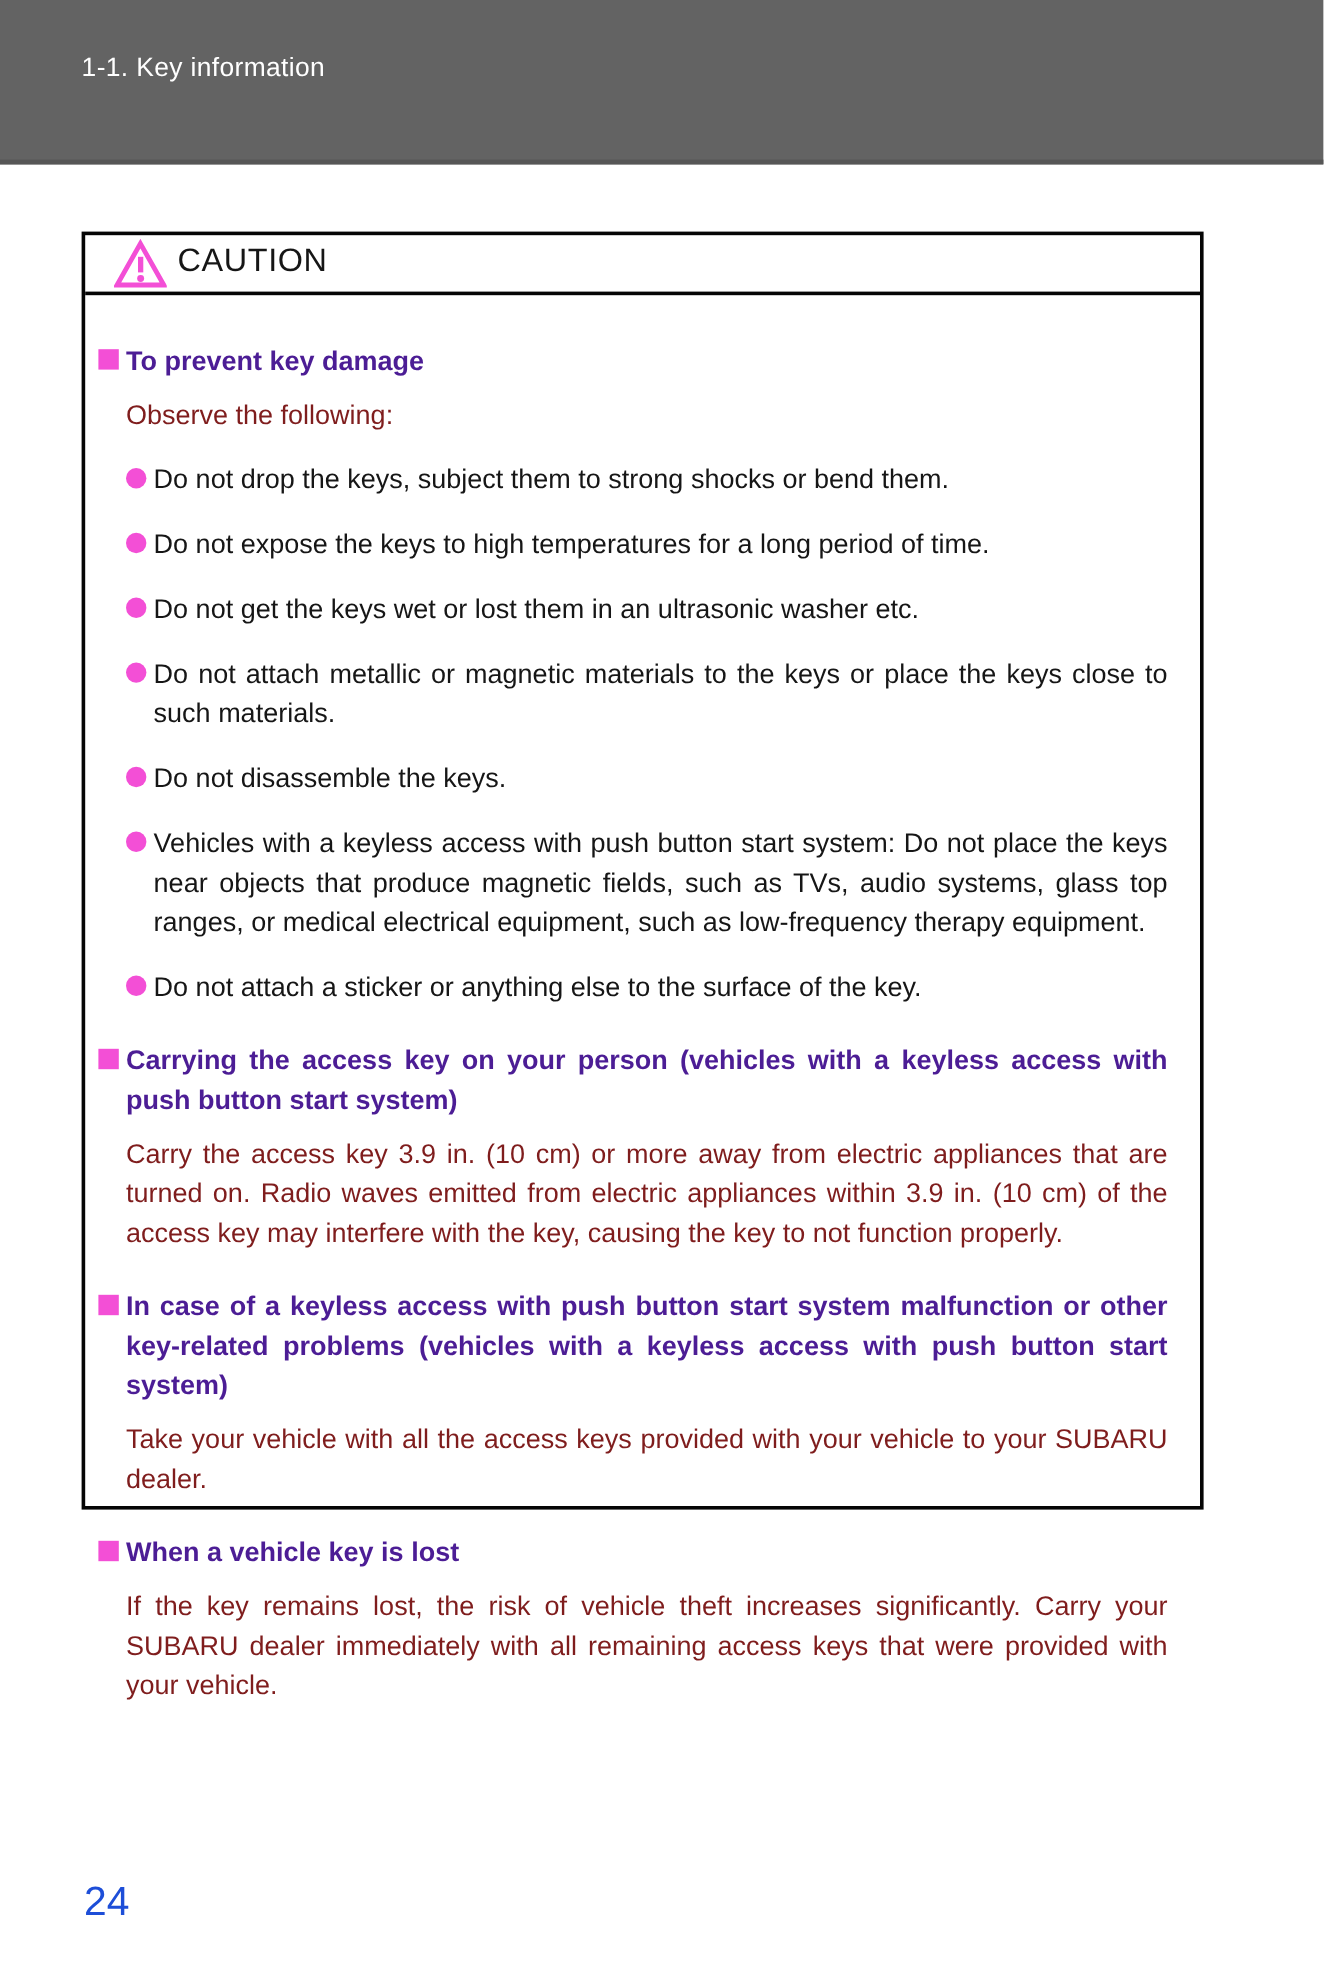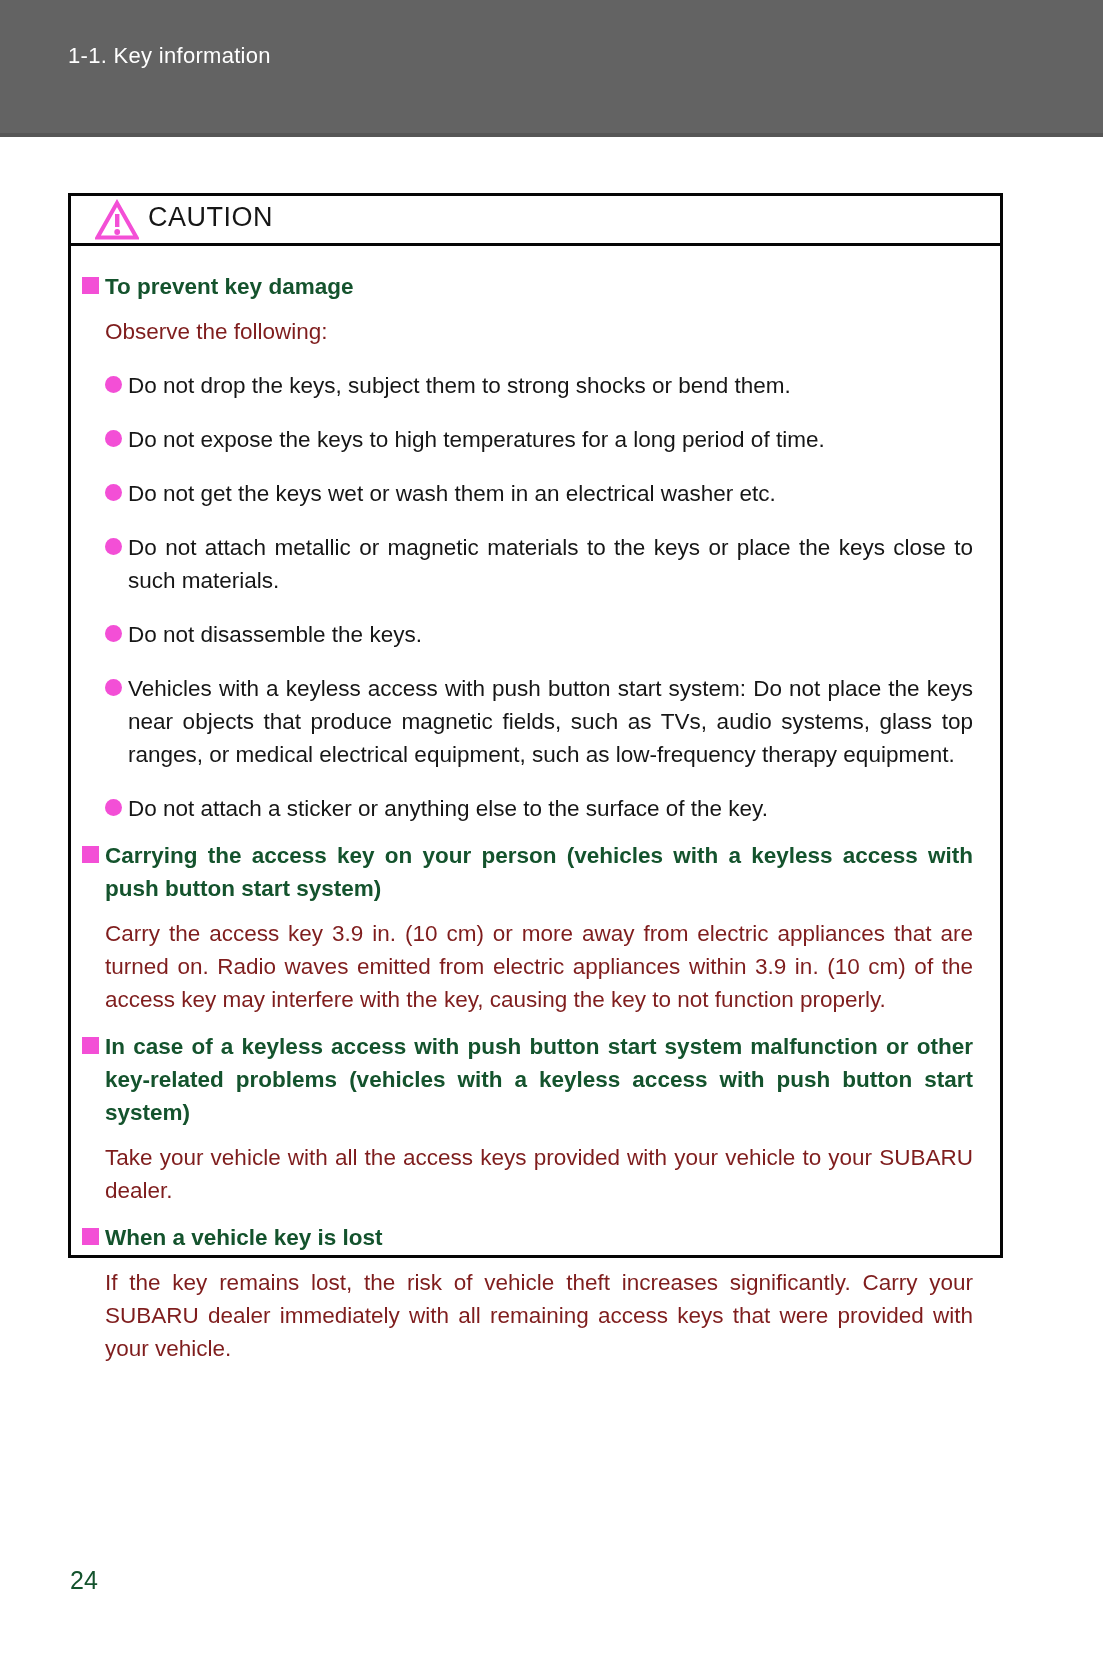--- a/index.html
+++ b/index.html
@@ -46,22 +46,22 @@
     margin-left: 9px;
     position: relative; top: -2px;
   }
 
   .box-body { padding: 10px 27px 0 34px; }
 
   .sec-heading {
     position: relative;
     font-size: 22.5px; line-height: 33px; font-weight: 700;
     text-align: justify;
-    margin-top: 14px;
-    color: #14532d;
+    margin-top: 28px;
+    color: #4c1d95;
   }
   .sq-icon {
     position: absolute; left: -23px; top: 7px;
     width: 17px; height: 17px;
     background: var(--accent);
   }
   .para {
     font-size: 22.5px; line-height: 33px;
     text-align: justify;
     margin-top: 12px;
@@ -77,21 +77,21 @@
   }
   .dot-icon {
     position: absolute; left: 0; top: 7px;
     width: 17px; height: 17px;
     border-radius: 50%;
     background: var(--accent);
   }
 
   .page-number {
     position: absolute; left: 70px; top: 1566px;
-    font-size: 25px; color: #14532d;
+    font-size: 34px; color: #1d4ed8;
   }
 </style>
 </head>
 <body>
 
 <div style="--accent:#f34fd6;">
 
   <div class="header-band"></div>
   <div class="breadcrumb">1-1. Key information</div>
 
@@ -117,21 +117,21 @@
       <div class="bullet">
         <span class="dot-icon"></span>
         <span>Do not drop the keys, subject them to strong shocks or bend them.</span>
       </div>
       <div class="bullet">
         <span class="dot-icon"></span>
         <span>Do not expose the keys to high temperatures for a long period of time.</span>
       </div>
       <div class="bullet">
         <span class="dot-icon"></span>
-        <span>Do not get the keys wet or wash them in an electrical washer etc.</span>
+        <span>Do not get the keys wet or lost them in an ultrasonic washer etc.</span>
       </div>
       <div class="bullet">
         <span class="dot-icon"></span>
         <span>Do not attach metallic or magnetic materials to the keys or place the keys close to such materials.</span>
       </div>
       <div class="bullet">
         <span class="dot-icon"></span>
         <span>Do not disassemble the keys.</span>
       </div>
       <div class="bullet">

